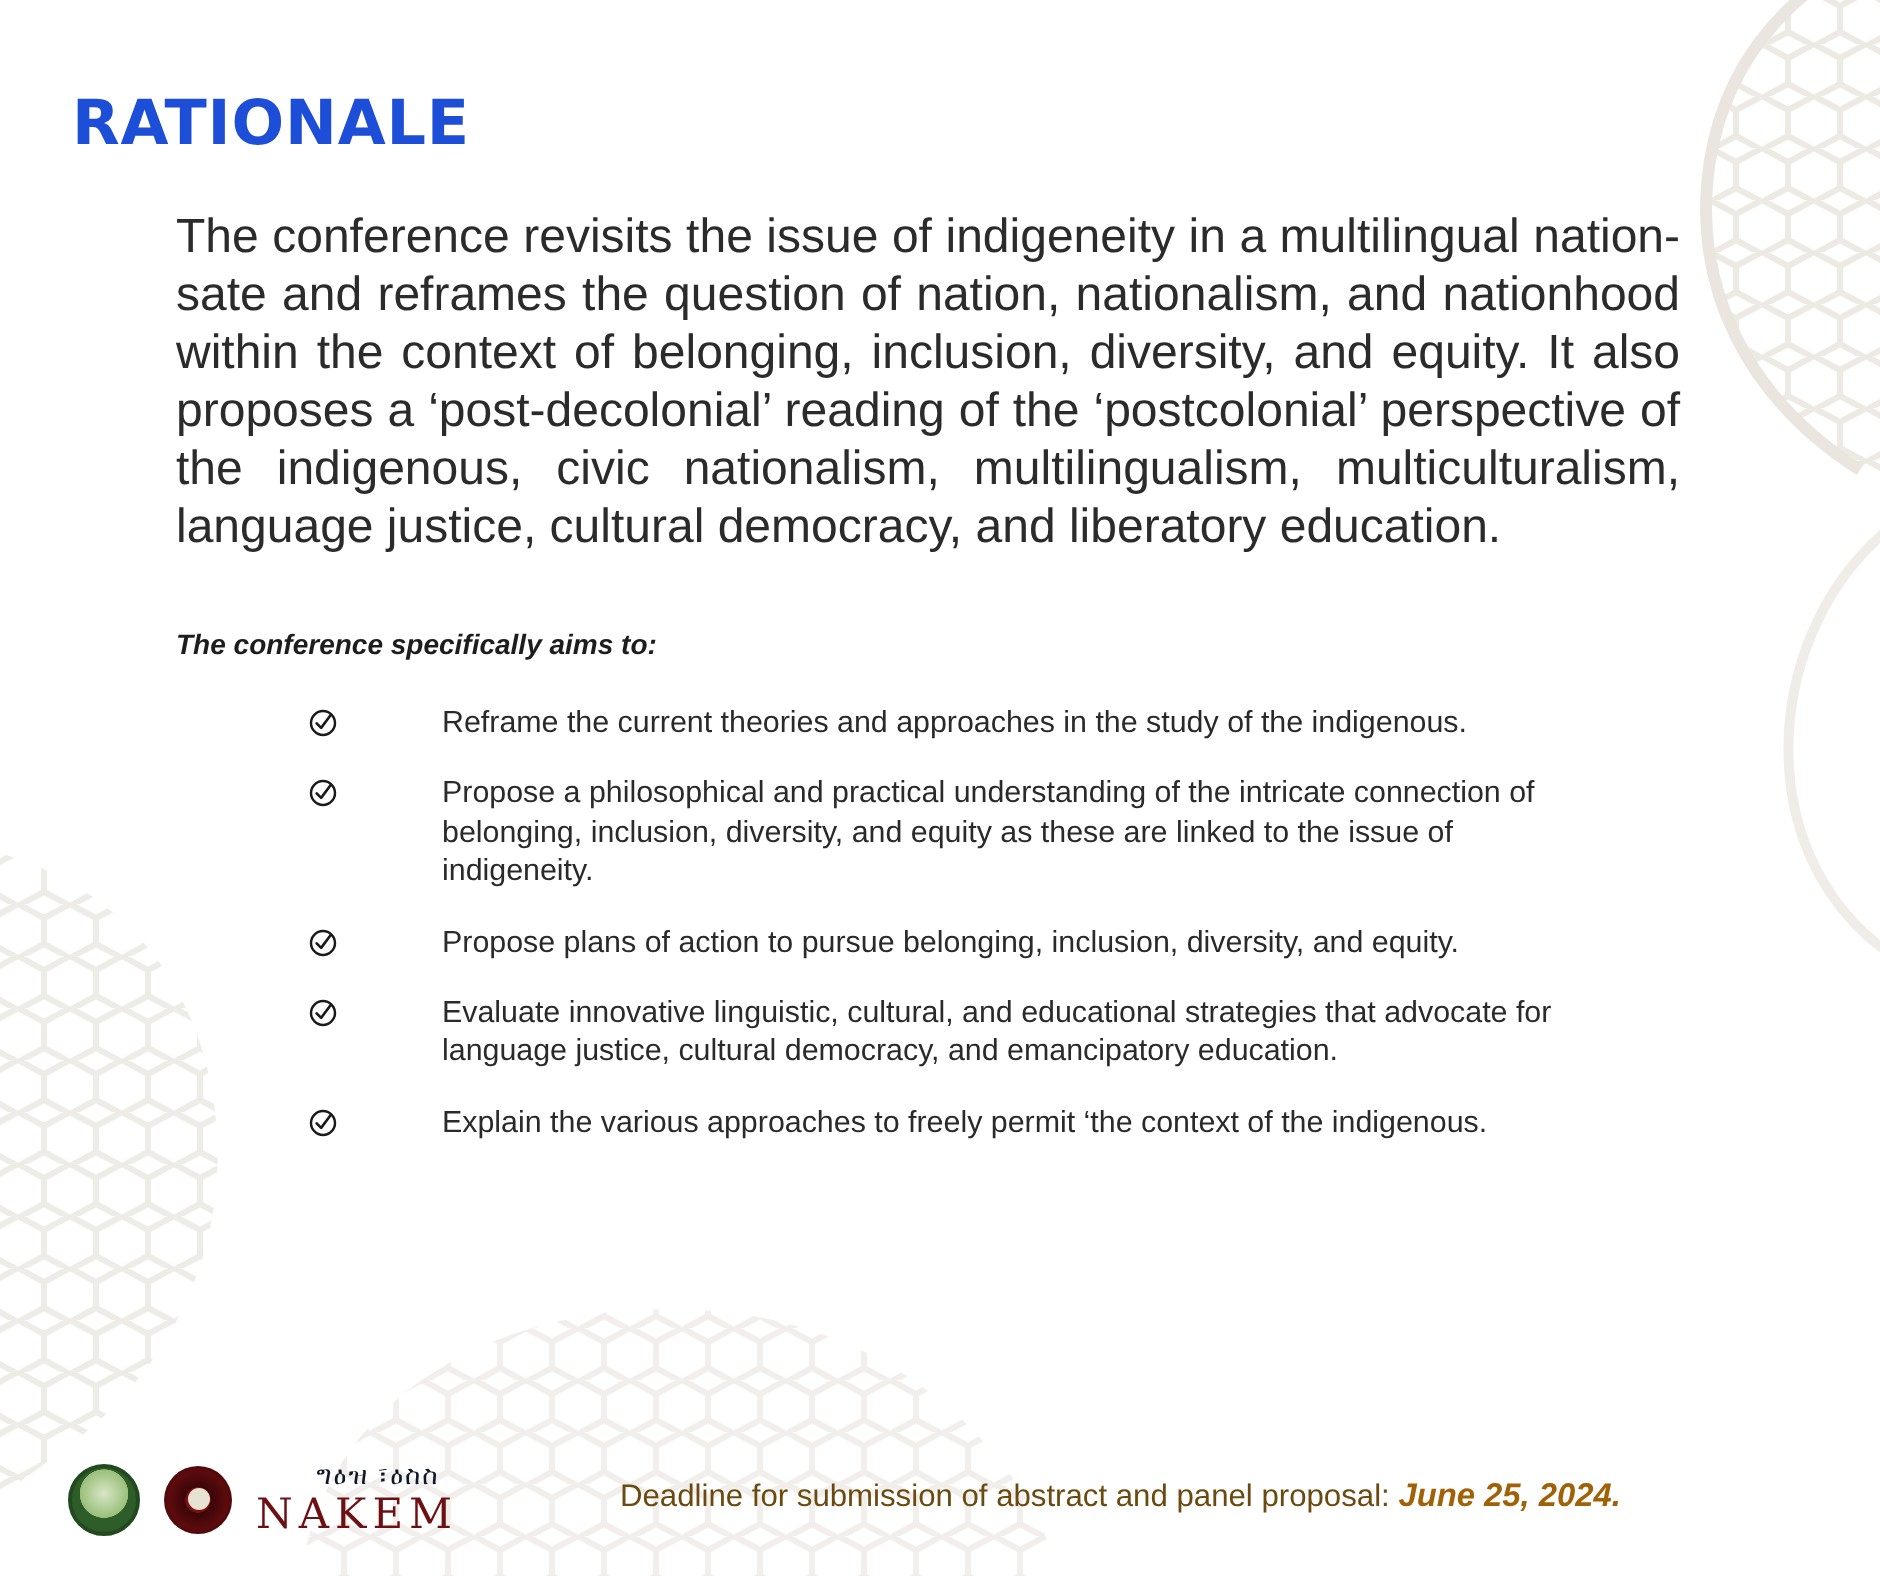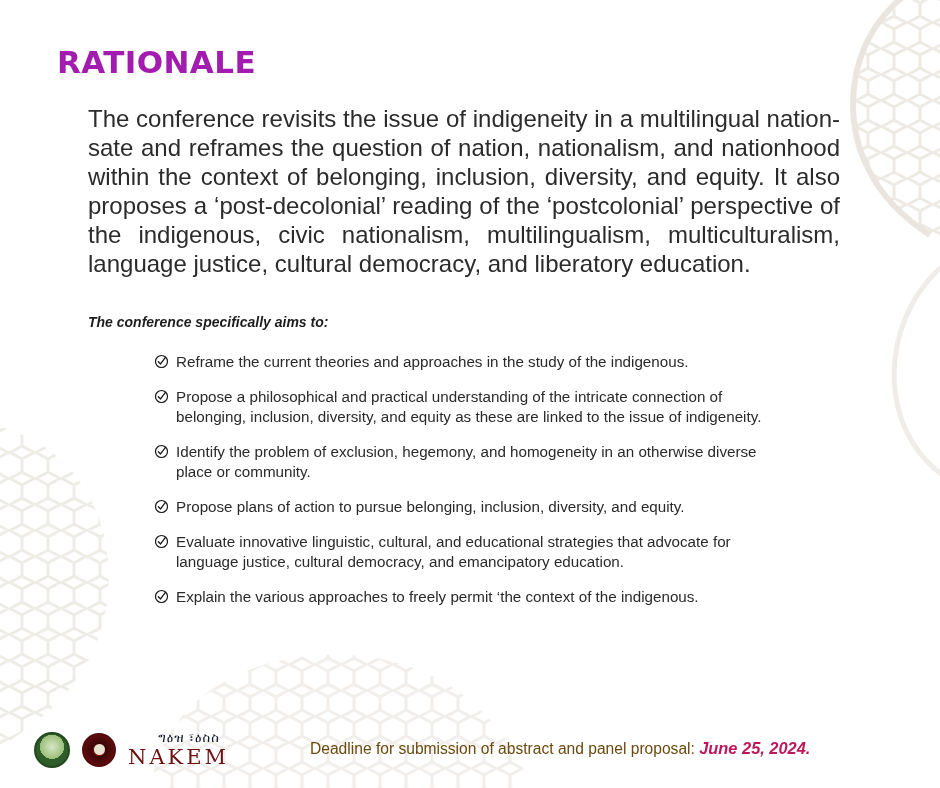--- a/index.html
+++ b/index.html
@@ -36,23 +36,22 @@
     box-sizing: border-box;
   }
 
   .title {
     position: absolute;
     left: 36px;
     top: 44px;
     font-size: 31px;
     font-weight: bold;
     letter-spacing: 0.4px;
-    color: #a21caf;
+    color: #1d4ed8;
     font-family: "DejaVu Sans", sans-serif;
-    margin-left: 21px;
   }
 
   .intro {
     position: absolute;
     left: 88px;
     top: 104px;
     width: 752px;
     font-size: 24px;
     line-height: 29px;
     color: #2b2b2b;
@@ -87,20 +86,21 @@
     width: 22px;
     padding-top: 2px;
     color: #111;
   }
   .aim-bullet svg { display: block; }
   .aim-text {
     flex: 1 1 auto;
     font-size: 15.2px;
     line-height: 19.4px;
     color: #2a2a2a;
+    margin-left: 45px;
   }
 
   
   .footer {
     position: absolute;
     left: 0;
     right: 0;
     bottom: 14px;
     height: 56px;
   }
@@ -164,21 +164,21 @@
   .deadline {
     position: absolute;
     left: 310px;
     bottom: 16px;
     font-size: 15.6px;
     color: #6b4a0f;
   }
   .deadline .date {
     font-weight: bold;
     font-style: italic;
-    color: #be185d;
+    color: #a16207;
     font-size: 16.4px;
   }
 </style>
 </head>
 <body>
 
 <div class="slide">
 
   <div class="bg-layer">
     <div class="bg-blob" style="right:-40px; top:-30px;">
@@ -240,29 +240,20 @@
     <div class="aim-item">
       <span class="aim-bullet">
         <svg width="15" height="15" viewBox="0 0 16 16" aria-hidden="true">
           <circle cx="8" cy="8" r="6.4" fill="none" stroke="#1a1a1a" stroke-width="1.3"></circle>
           <path d="M4.6 8.2 L7 10.6 L12.2 3.6" fill="none" stroke="#1a1a1a" stroke-width="1.4" stroke-linecap="round" stroke-linejoin="round"></path>
         </svg>
       </span>
       <span class="aim-text">Propose a philosophical and practical understanding of the intricate connection of belonging, inclusion, diversity, and equity as these are linked to the issue of indigeneity.</span>
     </div>
 
-    <div class="aim-item">
-      <span class="aim-bullet">
-        <svg width="15" height="15" viewBox="0 0 16 16" aria-hidden="true">
-          <circle cx="8" cy="8" r="6.4" fill="none" stroke="#1a1a1a" stroke-width="1.3"></circle>
-          <path d="M4.6 8.2 L7 10.6 L12.2 3.6" fill="none" stroke="#1a1a1a" stroke-width="1.4" stroke-linecap="round" stroke-linejoin="round"></path>
-        </svg>
-      </span>
-      <span class="aim-text">Identify the problem of exclusion, hegemony, and homogeneity in an otherwise diverse place or community.</span>
-    </div>
 
     <div class="aim-item">
       <span class="aim-bullet">
         <svg width="15" height="15" viewBox="0 0 16 16" aria-hidden="true">
           <circle cx="8" cy="8" r="6.4" fill="none" stroke="#1a1a1a" stroke-width="1.3"></circle>
           <path d="M4.6 8.2 L7 10.6 L12.2 3.6" fill="none" stroke="#1a1a1a" stroke-width="1.4" stroke-linecap="round" stroke-linejoin="round"></path>
         </svg>
       </span>
       <span class="aim-text">Propose plans of action to pursue belonging, inclusion, diversity, and equity.</span>
     </div>

